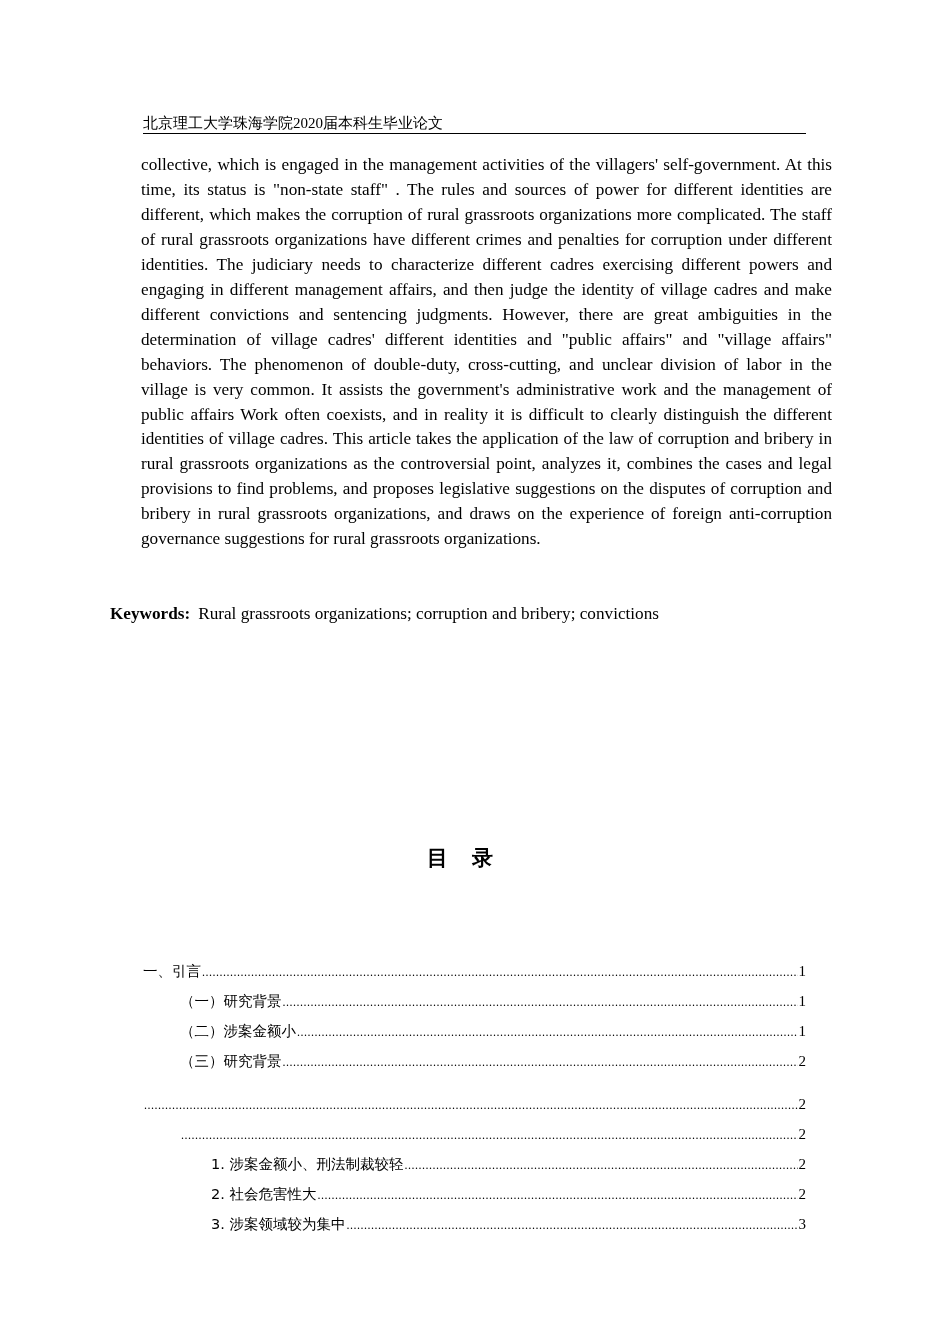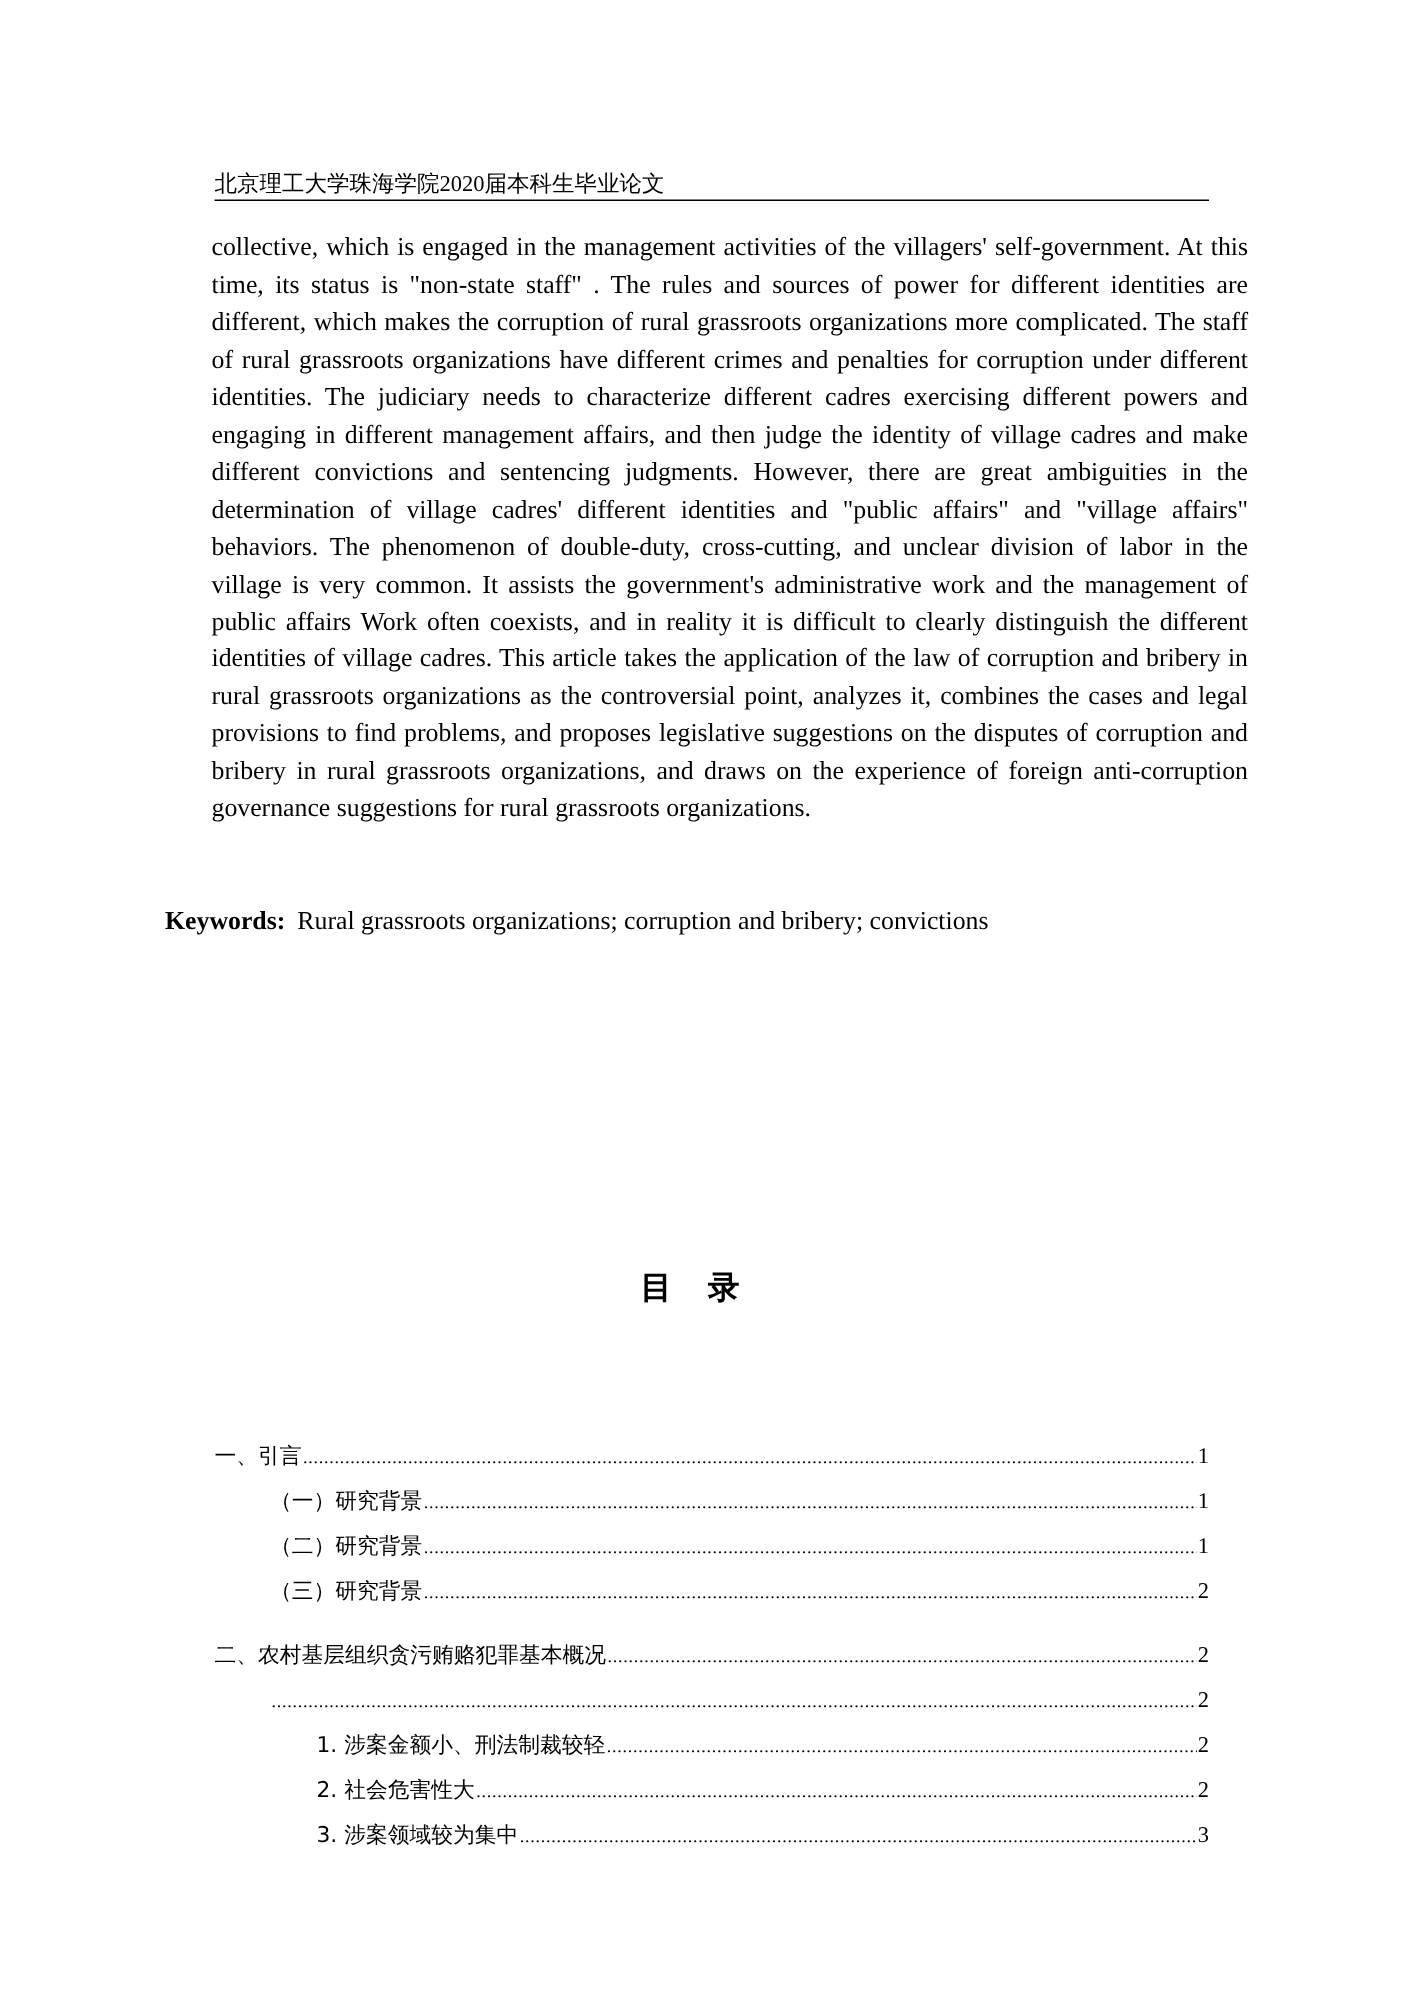--- a/index.html
+++ b/index.html
@@ -51,31 +51,30 @@
     <span class="toc-label">一、引言</span>
     <span class="toc-leader"></span>
     <span class="toc-page">1</span>
   </div>
   <div class="toc-row l2">
     <span class="toc-label">（一）研究背景</span>
     <span class="toc-leader"></span>
     <span class="toc-page">1</span>
   </div>
   <div class="toc-row l2">
-    <span class="toc-label">（二）研究背景</span>
+    <span class="toc-label">（二）涉案金额小</span>
     <span class="toc-leader"></span>
     <span class="toc-page">1</span>
   </div>
   <div class="toc-row l2">
     <span class="toc-label">（三）研究背景</span>
     <span class="toc-leader"></span>
     <span class="toc-page">2</span>
   </div>
   <div class="toc-row l1">
-    <span class="toc-label">二、农村基层组织贪污贿赂犯罪基本概况</span>
     <span class="toc-leader"></span>
     <span class="toc-page">2</span>
   </div>
   <div class="toc-row l2">
     <span class="toc-leader"></span>
     <span class="toc-page">2</span>
   </div>
   <div class="toc-row l3">
     <span class="toc-label">1. 涉案金额小、刑法制裁较轻</span>
     <span class="toc-leader"></span>

